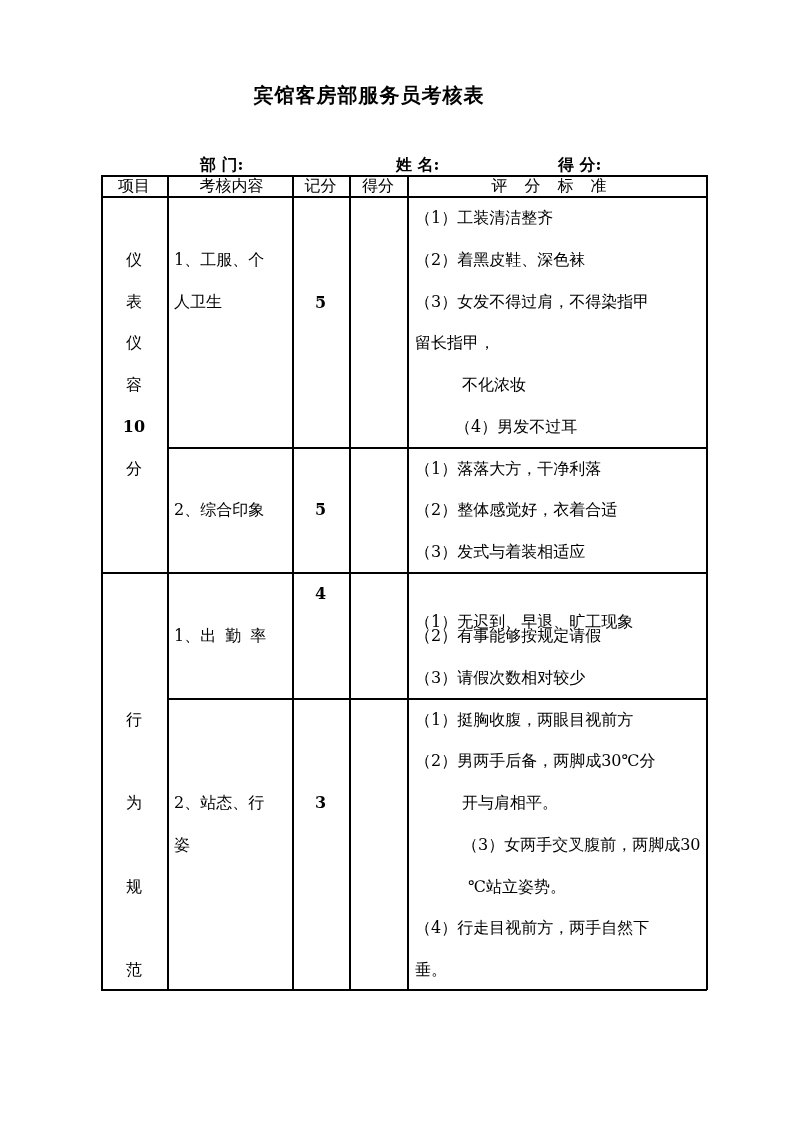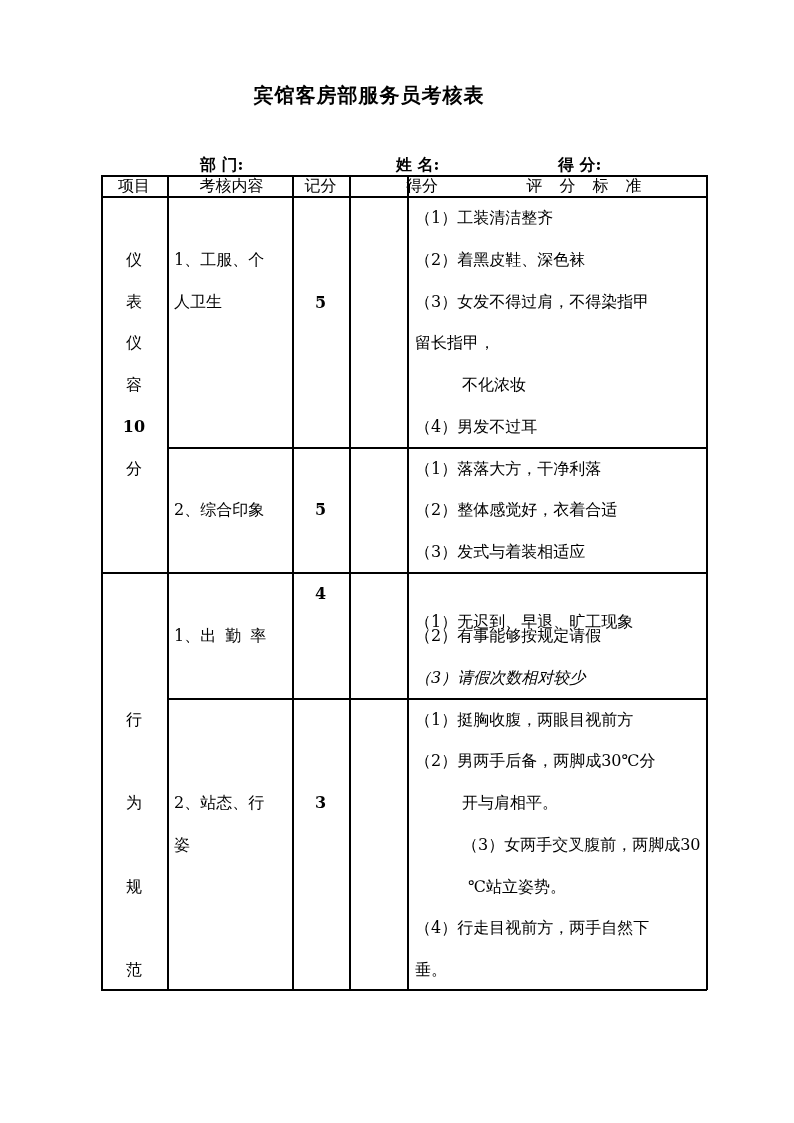--- a/index.html
+++ b/index.html
@@ -40,59 +40,59 @@
 
   <div class="line h" style="left:101px;top:196px;width:606px;"></div>
   <div class="line h" style="left:167px;top:447px;width:540px;"></div>
   <div class="line h" style="left:101px;top:572px;width:606px;"></div>
   <div class="line h" style="left:167px;top:698px;width:540px;"></div>
 </div>
 
 <div class="cell hdr" style="left:101px;width:66px;">项目</div>
 <div class="cell hdr" style="left:167px;width:129px;">考核内容</div>
 <div class="cell hdr" style="left:292px;width:57px;">记分</div>
-<div class="cell hdr" style="left:349px;width:58px;padding-left:44px;">得分</div>
-<div class="cell hdr" style="left:428px;width:318px;letter-spacing:6px;">评 分 标 准</div>
+<div class="cell hdr" style="left:349px;width:58px;">得分</div>
+<div class="cell hdr" style="left:393px;width:318px;letter-spacing:6px;">评 分 标 准</div>
 
 <div class="vert" style="left:101px;top:250px;">仪</div>
 <div class="vert" style="left:101px;top:292px;">表</div>
 <div class="vert" style="left:101px;top:333px;">仪</div>
 <div class="vert" style="left:101px;top:375px;">容</div>
 <div class="vert" style="left:101px;top:417px;font-weight:bold;">10</div>
 <div class="vert" style="left:101px;top:459px;">分</div>
 
 <div class="cell" style="left:174px;top:250px;">1、工服、个</div>
 <div class="cell" style="left:174px;top:292px;">人卫生</div>
 <div class="num" style="left:292px;top:293px;">5</div>
 <div class="cell" style="left:350px;top:200px;width:56px;height:246px;"></div>
 <div class="crit" style="top:208px;">（1）工装清洁整齐</div>
 <div class="crit" style="top:250px;">（2）着黑皮鞋、深色袜</div>
 <div class="crit" style="top:292px;">（3）女发不得过肩，不得染指甲</div>
 <div class="crit" style="top:333px;">留长指甲，</div>
 <div class="crit" style="top:375px;left:462px;">不化浓妆</div>
-<div class="crit" style="top:417px;">（4）男发不过耳</div>
+<div class="crit" style="top:417px;margin-left:40px;">（4）男发不过耳</div>
 
 <div class="cell" style="left:174px;top:500px;">2、综合印象</div>
 <div class="num" style="left:292px;top:500px;">5</div>
 <div class="cell" style="left:350px;top:449px;width:56px;height:122px;"></div>
 <div class="crit" style="top:459px;">（1）落落大方，干净利落</div>
 <div class="crit" style="top:500px;text-align:center;">（2）整体感觉好，衣着合适</div>
 <div class="crit" style="top:542px;">（3）发式与着装相适应</div>
 
 <div class="vert" style="left:101px;top:710px;">行</div>
 <div class="vert" style="left:101px;top:793px;">为</div>
 <div class="vert" style="left:101px;top:877px;">规</div>
 <div class="vert" style="left:101px;top:960px;">范</div>
 
 <div class="cell" style="left:174px;top:626px;word-spacing:4px;">1、出 勤 率</div>
 <div class="num" style="left:292px;top:584px;">4</div>
 <div class="cell" style="left:350px;top:574px;width:56px;height:122px;"></div>
 <div class="crit" style="top:612px;">（1）无迟到、早退、旷工现象</div>
 <div class="crit" style="top:626px;">（2）有事能够按规定请假</div>
-<div class="crit" style="top:668px;font-style:italic;">（3）请假次数相对较少</div>
+<div class="crit" style="top:668px;">（3）请假次数相对较少</div>
 
 <div class="cell" style="left:174px;top:793px;">2、站态、行</div>
 <div class="cell" style="left:174px;top:835px;">姿</div>
 <div class="num" style="left:292px;top:793px;">3</div>
 <div class="cell" style="left:350px;top:700px;width:56px;height:288px;"></div>
 <div class="crit" style="top:710px;">（1）挺胸收腹，两眼目视前方</div>
 <div class="crit" style="top:751px;">（2）男两手后备，两脚成30℃分</div>
 <div class="crit" style="top:793px;left:462px;">开与肩相平。</div>
 <div class="crit" style="top:835px;margin-left:47px;">（3）女两手交叉腹前，两脚成30</div>
 <div class="crit" style="top:877px;left:468px;">℃站立姿势。</div>

